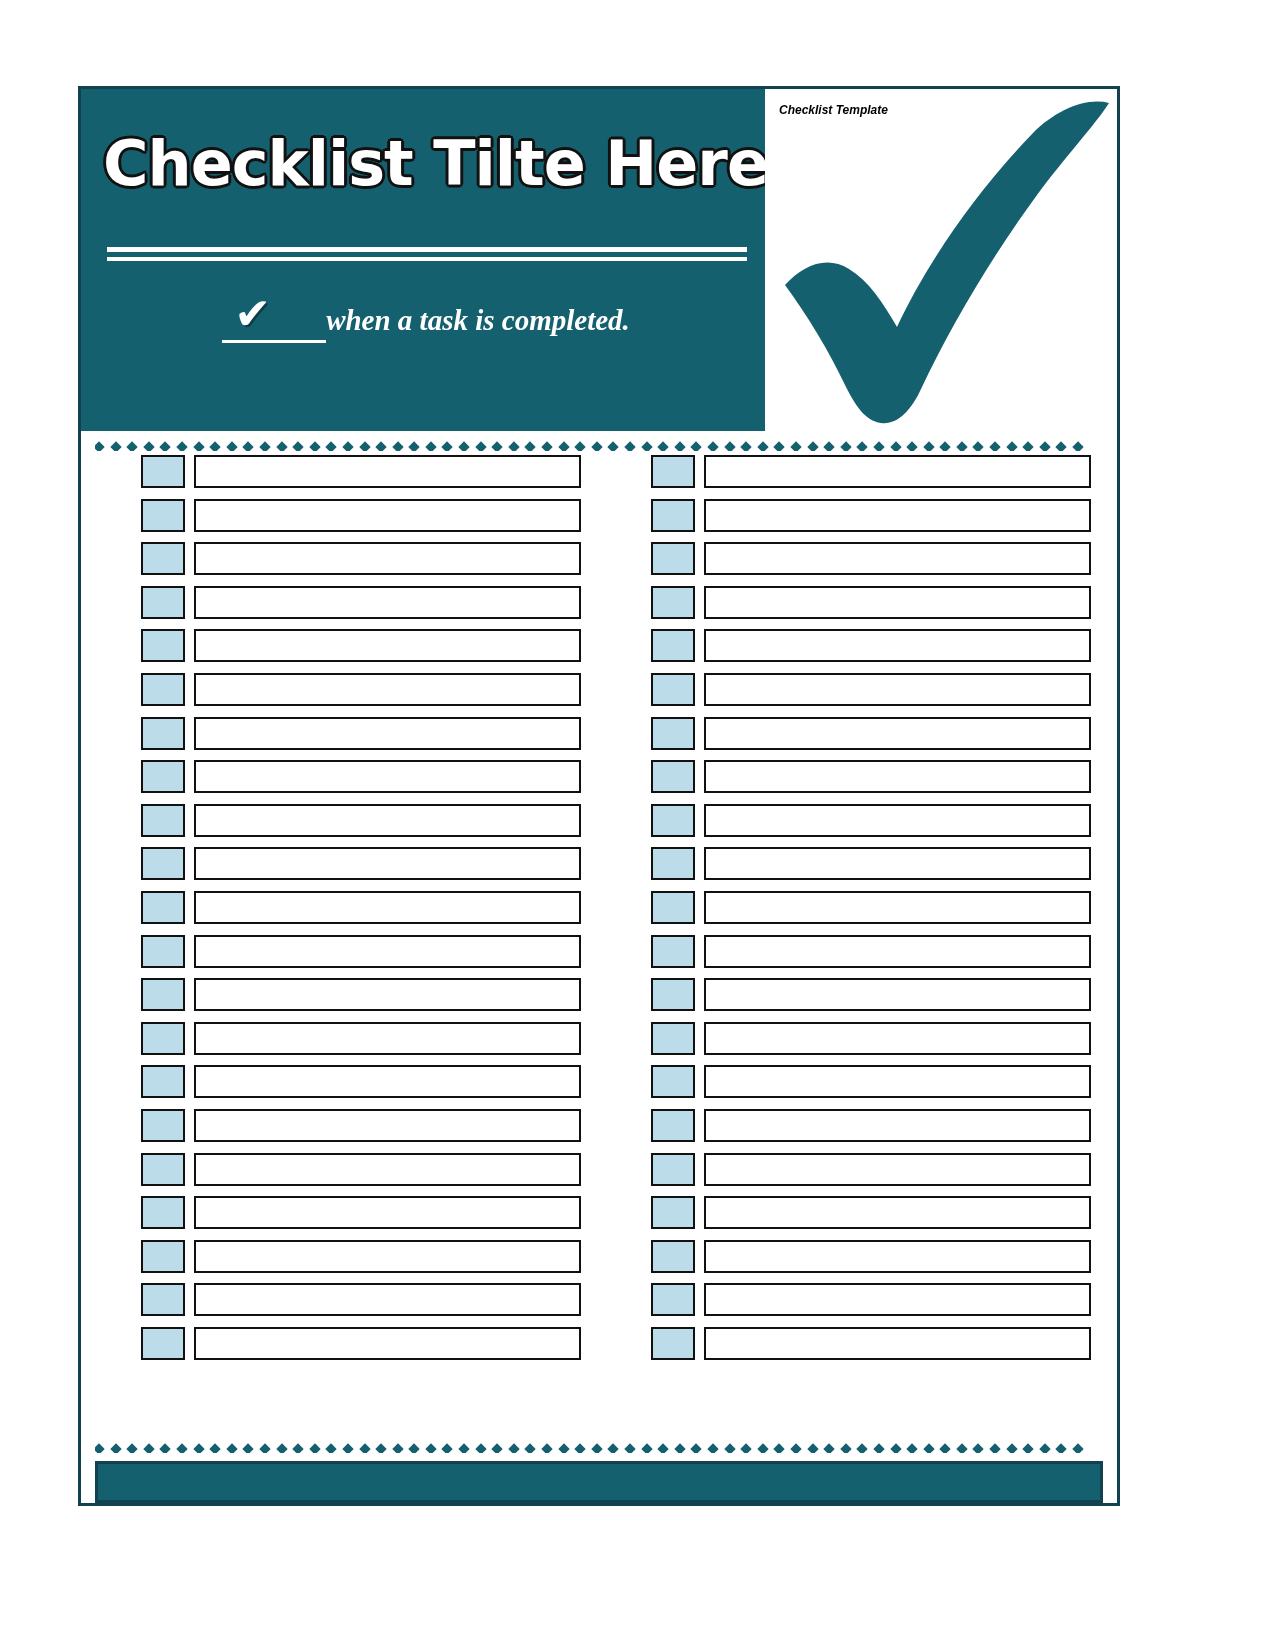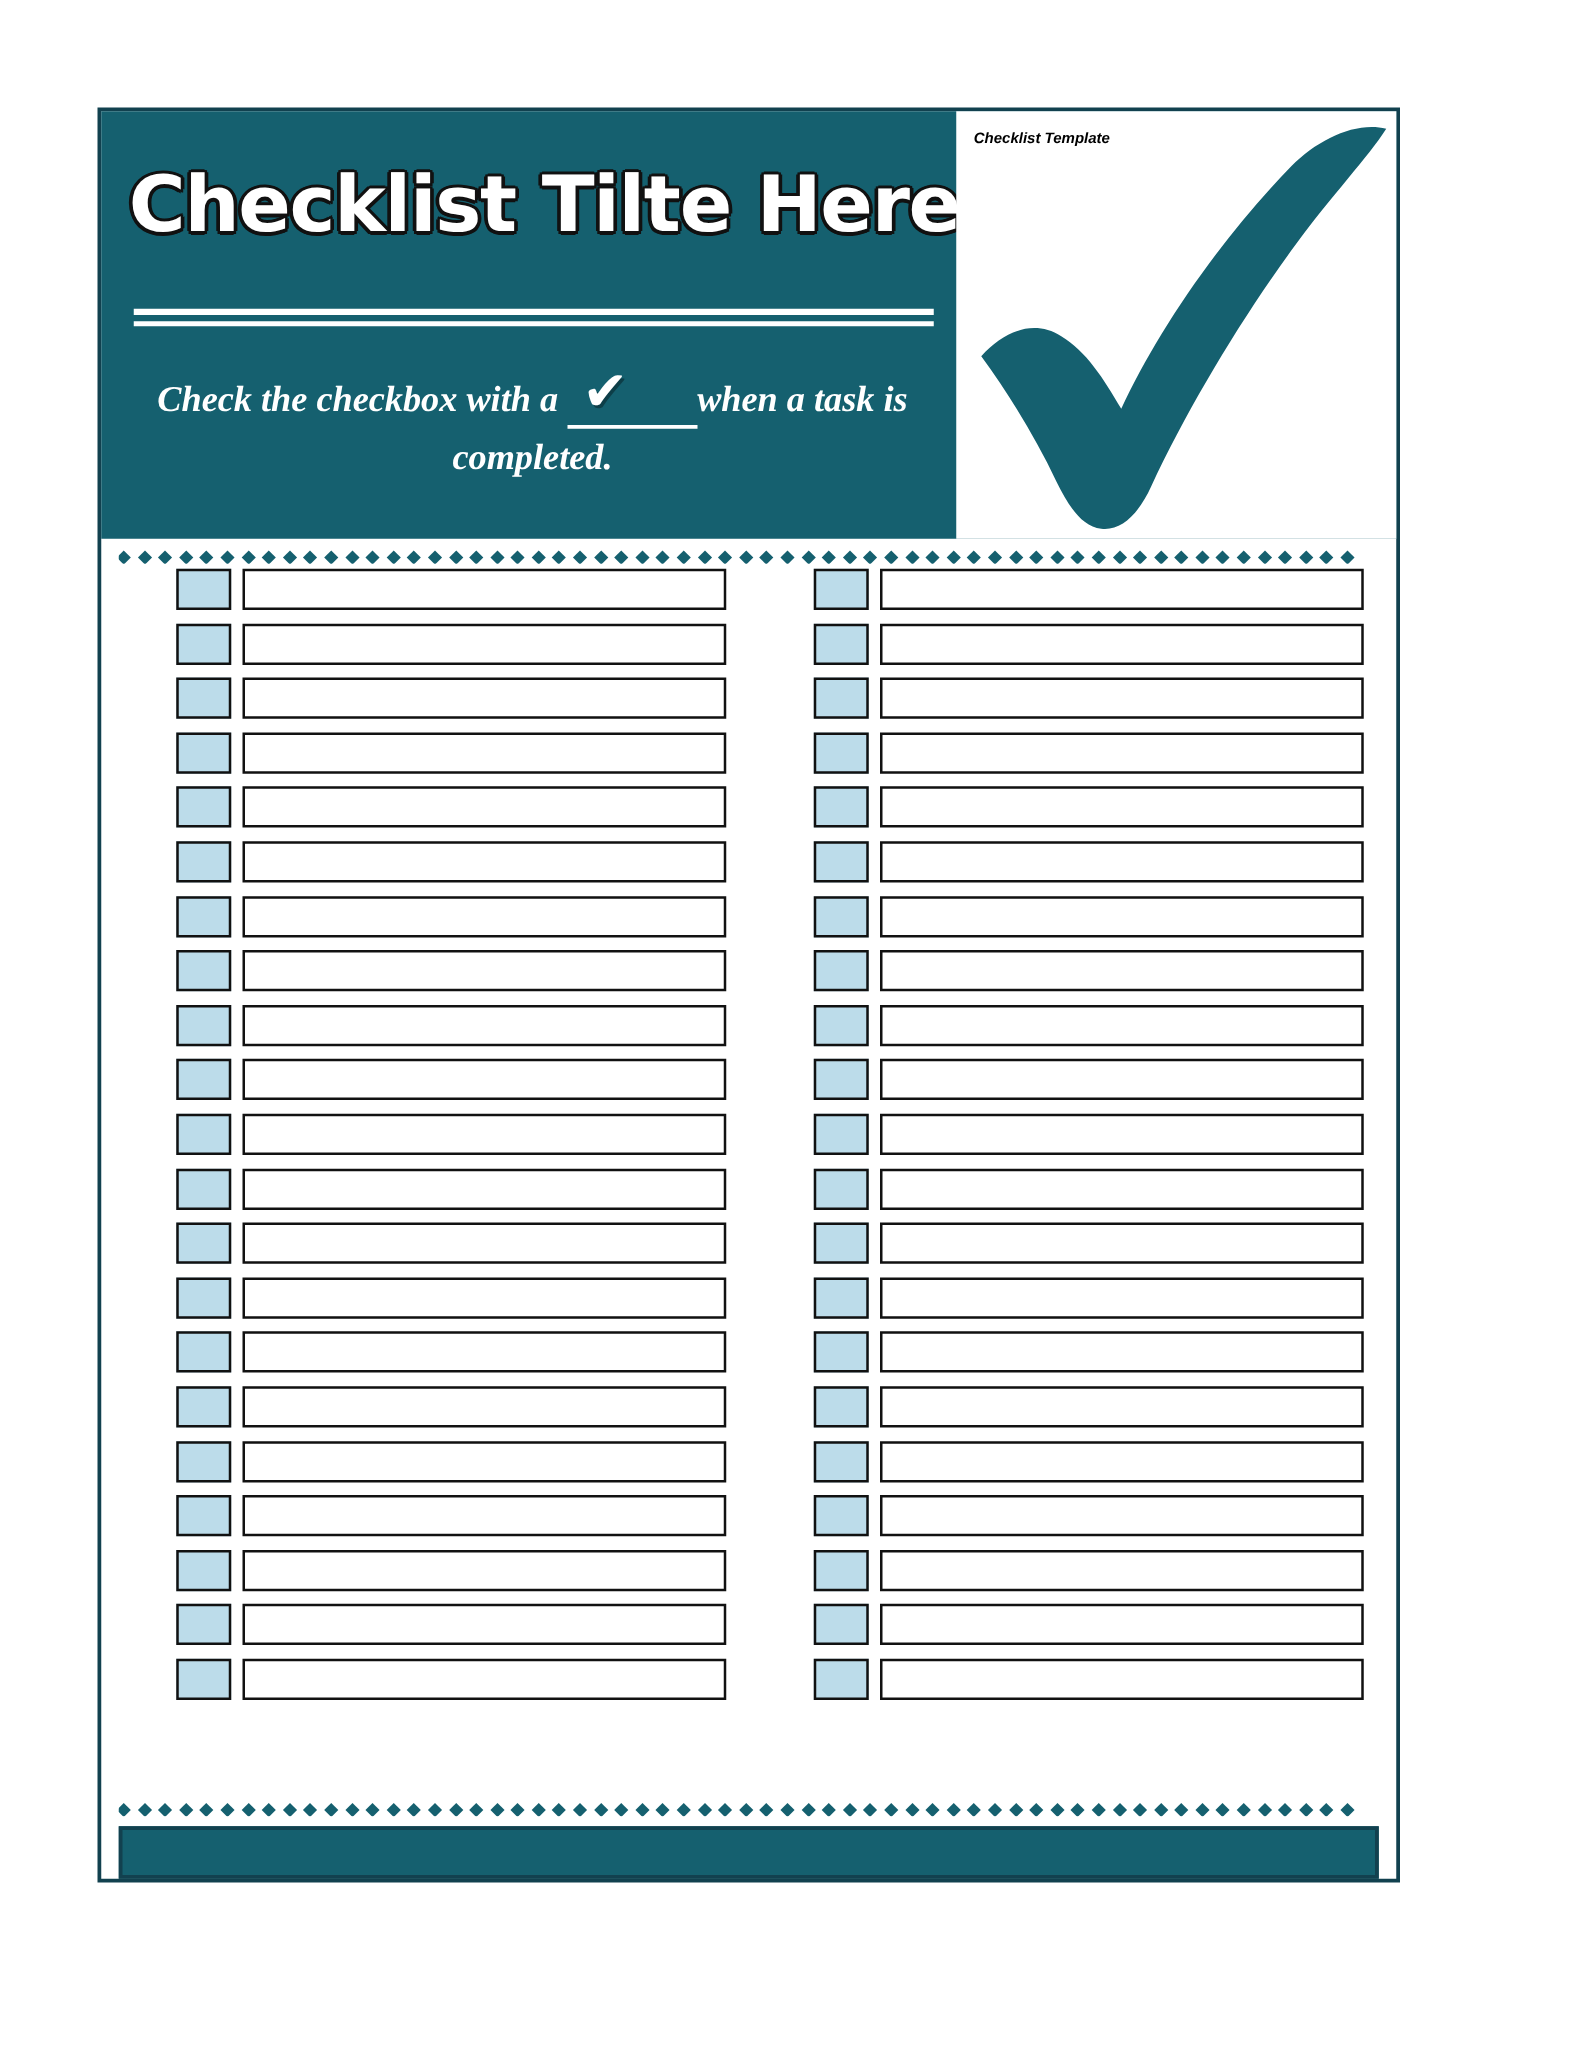--- a/index.html
+++ b/index.html
@@ -251,21 +251,20 @@
     <div class="header">
 
       <div class="header-left">
         <div class="title-wrap">
           <div class="title">Checklist Tilte Here</div>
         </div>
         <div class="title-rule-1"></div>
         <div class="title-rule-2"></div>
 
         <div class="subtitle">
-          <span>Check the checkbox with a</span>
           <span class="blank">
             <span class="inline-check">✔</span>
           </span><span>when a task is completed.</span>
         </div>
       </div>
 
       <div class="header-right">
         <div class="badge-text">Checklist Template</div>
         <svg class="big-check" viewBox="0 0 352 342" xmlns="http://www.w3.org/2000/svg">
           <path d="M20 196 C 38 176, 62 166, 84 180 C 104 192, 118 214, 132 238

